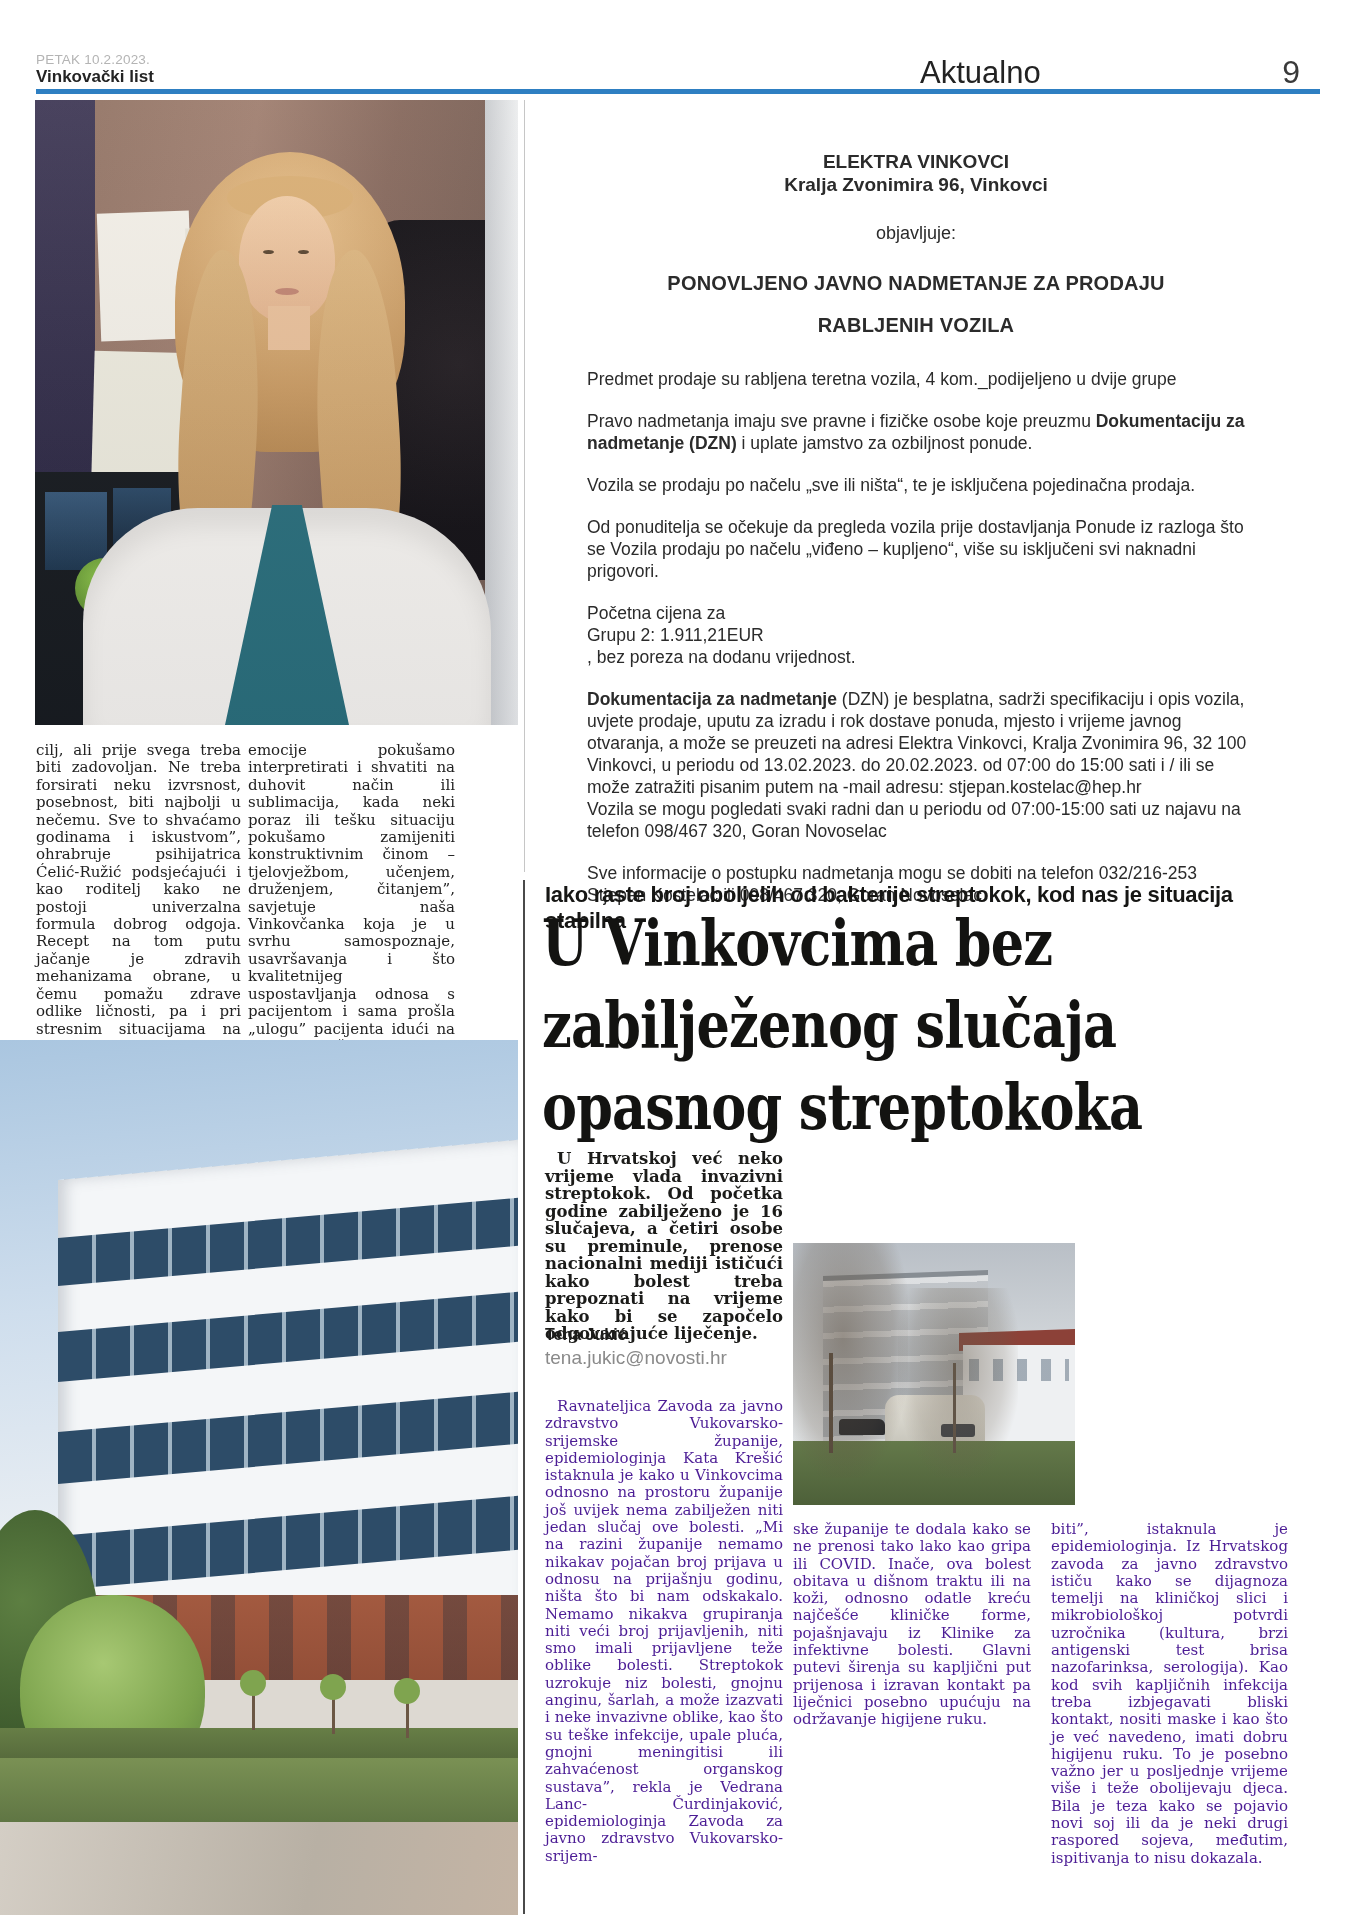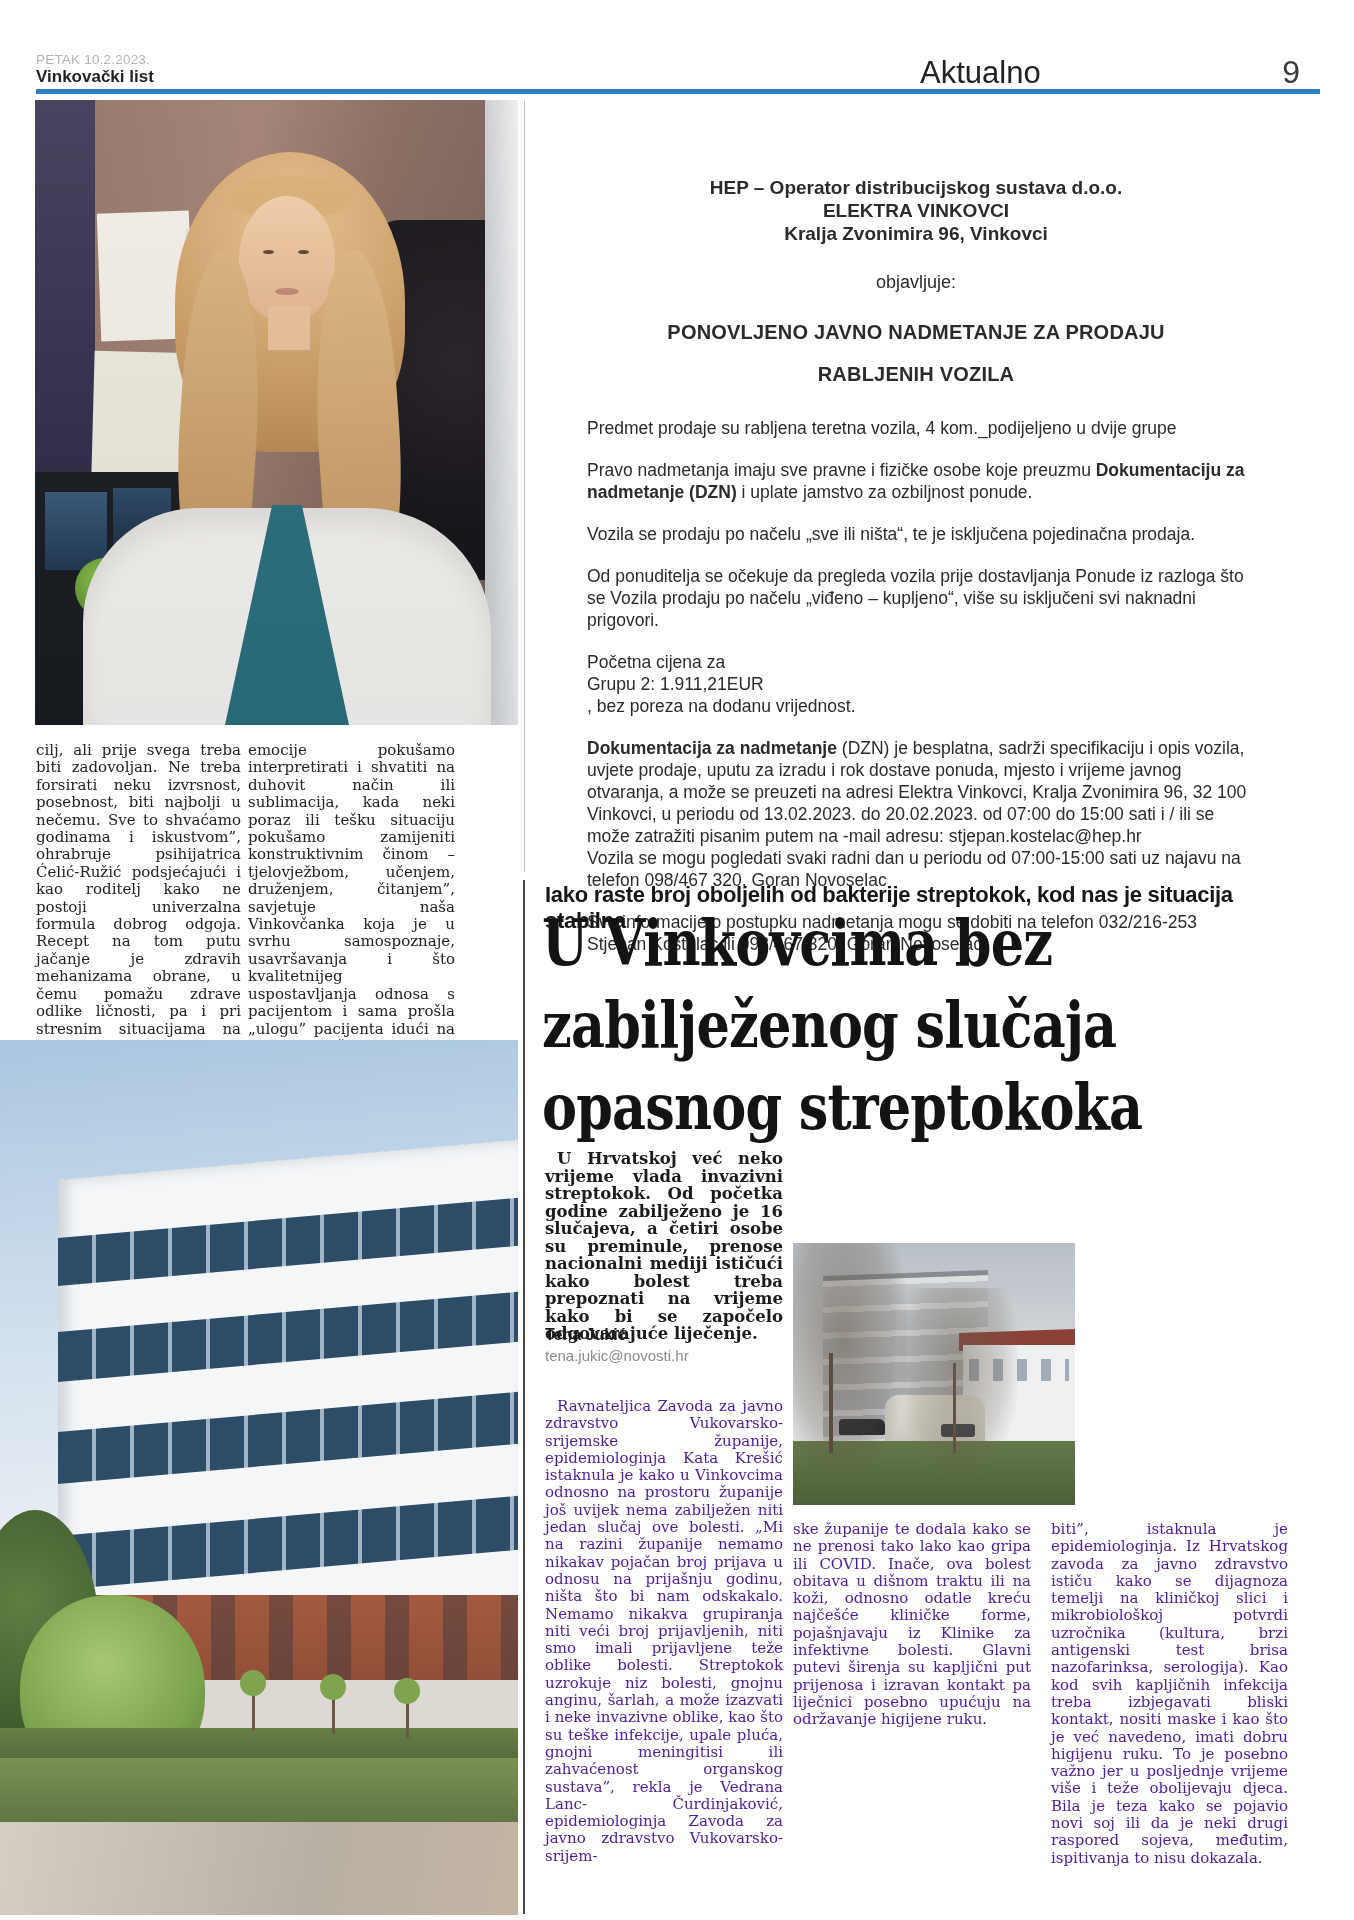--- a/index.html
+++ b/index.html
@@ -38,21 +38,21 @@
   .np span.u{text-underline-offset:3px;}
 
   
   .kicker{position:absolute;left:545px;top:882px;width:742px;font-size:22px;font-weight:700;letter-spacing:-.3px;color:#161614;}
   .headline{position:absolute;left:542px;top:902px;width:900px;transform:scaleX(.82);transform-origin:left top;
             font-family:"DejaVu Serif","Liberation Serif",serif;font-weight:700;font-size:64px;line-height:82px;
             letter-spacing:-1px;color:#131311;}
   .lead{position:absolute;left:545px;top:1150px;width:238px;font-family:"DejaVu Serif","Liberation Serif",serif;
         font-weight:700;font-size:16.5px;line-height:17.5px;text-align:justify;text-indent:12px;color:#1b1b19;}
   .byline-name{position:absolute;left:545px;top:1326px;font-size:16px;font-weight:700;color:#1d1d1b;}
-  .byline-mail{position:absolute;left:545px;top:1347px;font-size:15px;color:#8a8a8a;}
+  .byline-mail{position:absolute;left:545px;top:1347px;font-size:19px;color:#8a8a8a;}
   .acol{position:absolute;font-size:15px;line-height:17.3px;text-align:justify;color:#4c1d95;}
   .acol.c1{left:545px;top:1398px;width:238px;}
   .acol.c1 .ind{text-indent:12px;}
   .acol.c2{left:793px;top:1521px;width:238px;}
   .acol.c3{left:1051px;top:1521px;width:237px;}
   .acol p{margin:0;}
   .acol p.ind2{text-indent:12px;}
 
   
   .ph{overflow:hidden;}
@@ -175,21 +175,20 @@
     <div class="abs b-pave"></div>
     <div class="abs b-trunk b-t1"></div>
     <div class="abs b-trunk b-t2"></div>
     <div class="abs b-trunk b-t3"></div>
     <div class="abs b-can b-c1"></div>
     <div class="abs b-can b-c2"></div>
     <div class="abs b-can b-c3"></div>
   </figure>
 
   <section class="notice">
-    <div class="n-center n-org">HEP – Operator distribucijskog sustava d.o.o.</div>
     <div class="n-center">ELEKTRA VINKOVCI</div>
     <div class="n-center">Kralja Zvonimira 96, Vinkovci</div>
     <div class="n-announce">objavljuje:</div>
     <div class="n-title">PONOVLJENO JAVNO NADMETANJE ZA PRODAJU</div>
     <div class="n-title" style="margin-top:16px;">RABLJENIH VOZILA</div>
     <div class="n-body">
         <p class="np lg"><span>Predmet prodaje su rabljena </span><span class="u">teretna</span><span> vozila, </span><span class="u">4</span><span> kom._podijeljeno u dvije grupe</span></p>
         <p class="np md"><span>Pravo nadmetanja imaju sve pravne i fizičke osobe koje preuzmu </span><span class="b">Dokumentaciju za nadmetanje (DZN)</span><span> i uplate jamstvo za ozbiljnost ponude.</span></p>
         <p class="np md"><span>Vozila se prodaju po načelu „sve ili ništa“, te je isključena pojedinačna prodaja.</span></p>
         <p class="np md"><span>Od ponuditelja se očekuje da pregleda vozila prije dostavljanja Ponude iz razloga što se Vozila prodaju po načelu „viđeno – kupljeno“, više su isključeni svi naknadni prigovori.</span></p>

